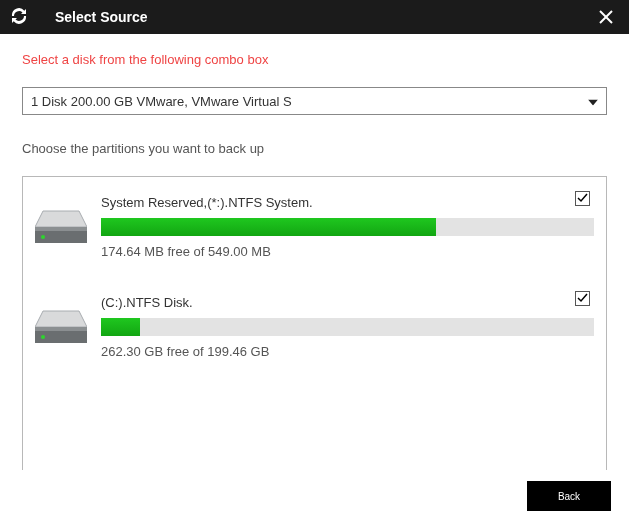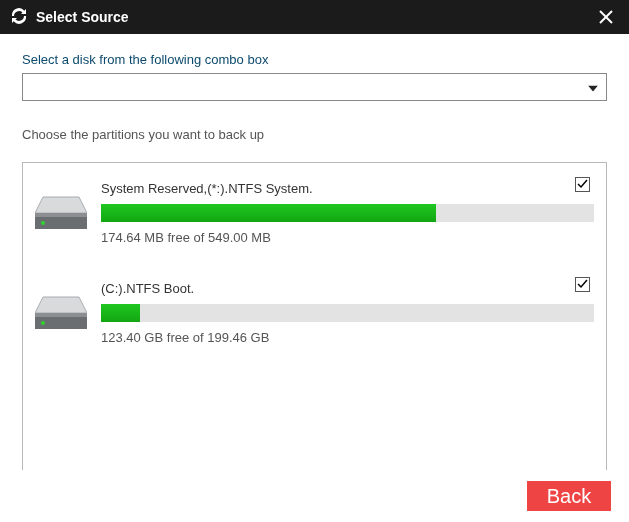--- a/index.html
+++ b/index.html
@@ -12,37 +12,38 @@
     font-size: 13px;
     color: #333;
   }
   .titlebar {
     background: #1b1b1b;
     color: #fff;
     height: 34px;
     display: flex;
     align-items: center;
     padding: 0 8px 0 10px;
+    gap: 19px;
   }
   .titlebar .title {
     font-size: 14px;
     font-weight: 600;
     margin-left: 8px;
     flex: 0 0 auto;
   }
   .titlebar .spacer { flex: 1; }
   .close-btn {
     width: 30px; height: 30px;
     display: flex; align-items: center; justify-content: center;
     cursor: pointer;
   }
   .content {
     padding: 18px 22px 0 22px;
   }
-  .label1 { color: #0c4a6e; margin-bottom: 6px; }
+  .label1 { color: #ef4444; margin-bottom: 20px; }
   .combo {
     width: 100%;
     border: 1px solid #888;
     height: 28px;
     display: flex;
     align-items: center;
     padding: 0 8px;
     background: #fff;
     cursor: pointer;
     position: relative;
@@ -109,24 +110,24 @@
     background: #fff;
     display: flex;
     align-items: center;
     justify-content: flex-end;
     padding-right: 18px;
     gap: 8px;
   }
   .btn {
     min-width: 84px;
     height: 30px;
-    background: #ef4444;
+    background: #000000;
     color: #fff;
     border: none;
-    font-size: 20px;
+    font-size: 10px;
     cursor: pointer;
     display:flex; align-items:center; justify-content:center;
   }
   .btn.ok {
     outline: 4px solid #ff2b2b;
     outline-offset: 0;
   }
   .logo-icon { display:block; }
 </style>
 </head>
@@ -146,20 +147,21 @@
       <line x1="1" y1="1" x2="13" y2="13" stroke="#fff" stroke-width="2"></line>
       <line x1="13" y1="1" x2="1" y2="13" stroke="#fff" stroke-width="2"></line>
     </svg>
   </span>
 </div>
 
 <div class="content">
   <div class="label1">Select a disk from the following combo box</div>
 
   <div class="combo">
+    <span>1 Disk 200.00 GB VMware,  VMware Virtual S</span>
     <span class="caret">
       <svg width="10" height="6" viewBox="0 0 10 6">
           <polygon points="0,0 10,0 5,6" fill="#222"></polygon>
         </svg>
     </span>
   </div>
 
   <div class="label2">Choose the partitions you want to back up</div>
 
   <div class="panel">
@@ -201,25 +203,25 @@
       <span class="disk-icon">
         <svg width="52" height="42" viewBox="0 0 52 42">
           <polygon points="8,4 44,4 52,20 0,20" fill="#d9dadb"></polygon>
           <polygon points="8,4 44,4 52,20 0,20" fill="none" stroke="#a8acb0" stroke-width="1"></polygon>
           <rect x="0" y="20" width="52" height="16" fill="#6a6e70"></rect>
           <rect x="0" y="20" width="52" height="4" fill="#8b8f91"></rect>
           <circle cx="8" cy="30" r="2" fill="#2fd42f"></circle>
         </svg>
       </span>
       <div class="part-body">
-        <div class="part-name">(C:).NTFS Boot.</div>
+        <div class="part-name">(C:).NTFS Disk.</div>
         <div class="bar">
           <div class="bar-fill" style="width:8%"></div>
         </div>
-        <div class="part-free">123.40 GB free of 199.46 GB</div>
+        <div class="part-free">262.30 GB free of 199.46 GB</div>
       </div>
     </div>
 
   </div>
 </div>
 
 <div class="footer">
   <button class="btn">Back</button>
 </div>
 

